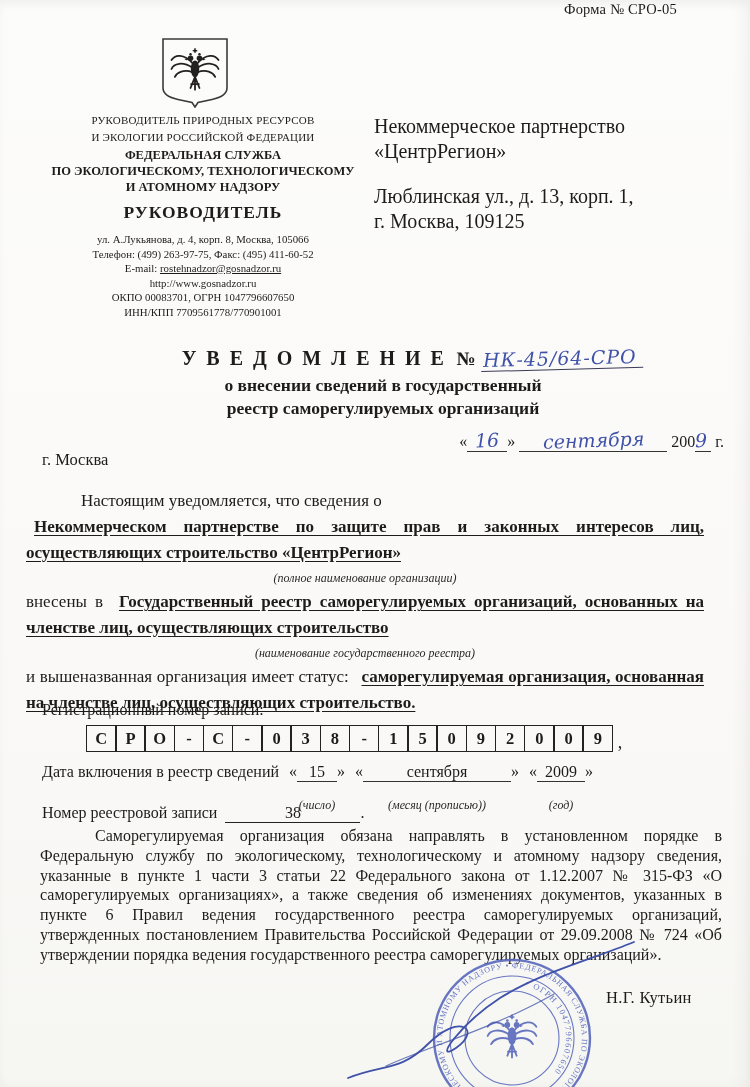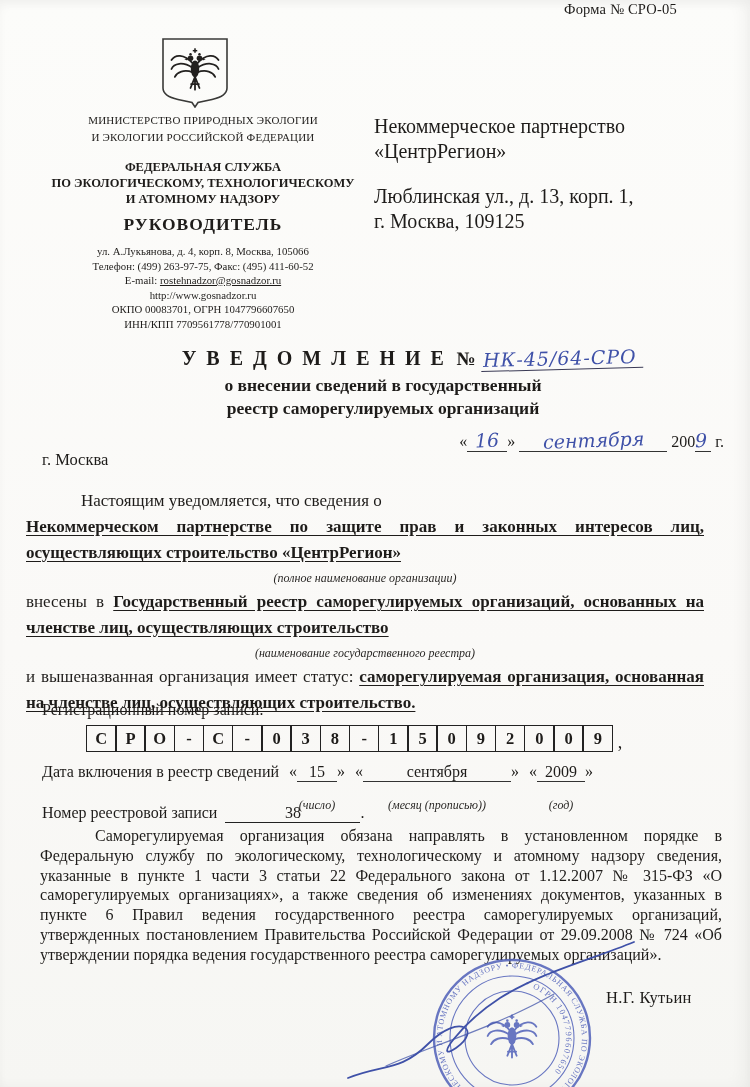--- a/index.html
+++ b/index.html
@@ -7,21 +7,21 @@
     position:relative; width:750px; height:1087px; overflow:hidden;
     background:linear-gradient(180deg,#fcfcfa 0%,#faf9f7 60%,#f6f6f3 100%);
     font-family:"Liberation Serif",serif; color:#1e1c1a;
     box-shadow:inset -8px 0 14px rgba(0,0,0,0.035), inset 0 5px 10px rgba(0,0,0,0.03);
   }
   .form-label{position:absolute; top:1px; left:564px; font-size:14.5px; letter-spacing:0.2px;}
   .arms{position:absolute; left:156px; top:36px; width:78px; height:72px;}
   .letterhead{position:absolute; left:33px; top:112px; width:340px; text-align:center;}
   .lh-small{font-size:11px; line-height:16.5px; letter-spacing:0.2px;}
   .lh-bold{font-weight:bold; font-size:12.5px; line-height:16px;}
-  .lh-bold.first{margin-top:14px;font-family:Liberation Serif, serif;}
+  .lh-bold.first{margin-top:2px;font-family:Liberation Serif, serif;}
   .lh-head{font-weight:bold; font-size:17.5px; margin-top:7px; letter-spacing:1px;}
   .lh-addr{margin-top:9px; font-size:10.8px; line-height:14.5px;}
   .lh-addr .email{text-decoration:underline;}
   .recipient{position:absolute; left:374px; top:114px; width:340px; font-size:20px; line-height:25px;}
   .recipient .addr{margin-top:20px;}
   .title-block{position:absolute; left:45px; top:347px; width:660px; text-align:center;}
   .title-line1{margin-left:74px; white-space:nowrap;}
   .title-word{font-weight:bold; font-size:20px; letter-spacing:2.5px;}
   .title-no{font-weight:bold; font-size:19px; margin:0 5px 0 10px;}
   .hand{color:#3f51a8; font-family:"DejaVu Serif",serif; font-style:italic;}
@@ -29,21 +29,21 @@
   .title-sub{font-weight:bold; font-size:17.5px; line-height:22.5px; margin-left:16px;}
   .title-sub.s1{margin-top:4px;}
   .dateline{position:absolute; top:429px; right:26px; font-size:16px; white-space:nowrap;}
   .slot{display:inline-block; border-bottom:1px solid #333; text-align:center;}
   .slot.d{width:40px;} .slot.m{width:148px;} .slot.y9{width:16px; text-align:left;}
   .dl-hand{font-size:19px; display:inline-block; transform:rotate(-2deg);}
   .city{position:absolute; left:42px; top:450px; font-size:16.5px;}
   .body-block{position:absolute; left:26px; top:491px; width:678px;}
   .intro{margin:0 0 3px; font-size:17px; text-indent:55px;}
   .just{text-align:justify; font-size:17px; line-height:25.5px;}
-  .bu{font-weight:bold; text-decoration:underline; text-underline-offset:3px;}
+  .bu{font-weight:bold; text-decoration:underline; text-underline-offset:3px;margin-left:8px;}
   .caption{font-size:12px; font-style:italic; text-align:center; margin:6px 0 3px; color:#2a2826;}
   .reg-block{position:absolute; left:42px; top:701px; width:678px; font-size:16px;}
   .cells{display:flex; margin:6px 0 0 44px; align-items:flex-end;}
   .cell{width:28.6px; height:25px; border:1.4px solid #222; margin-right:-1.4px; font-weight:bold; font-size:16.5px; line-height:25px; text-align:center; background:transparent;}
   .cells .comma{margin-left:6px; font-size:18px; line-height:20px;}
   .reg-date{margin-top:11px; padding-bottom:15px; white-space:nowrap;}
   .grp{display:inline-block; position:relative; margin-left:6px;}
   .grp .cap{position:absolute; top:100%; left:50%; transform:translateX(-50%); font-size:12px; font-style:italic; white-space:nowrap; margin-top:16px; color:#2a2826;}
   .reg-rec{margin-top:7px;}
   .rec-slot{display:inline-block; width:135px; border-bottom:1px solid #222; text-align:center; margin-left:8px;}
@@ -84,21 +84,21 @@
 <div class="page">
 
   <div class="form-label">Форма № СРО-05</div>
 
   <svg class="arms" viewBox="0 0 78 72">
     <path d="M7,3 H71 V52 C71,58 65,61.5 56,63.5 L42,66.5 L39,71 L36,66.5 L22,63.5 C13,61.5 7,58 7,52 Z" fill="none" stroke="#3a3a38" stroke-width="1.6"></path>
     <use href="#eagle" x="10" y="5" width="58" height="56" style="color:#23211f"></use>
   </svg>
 
   <div class="letterhead">
-    <div class="lh-small">МИНИСТЕРСТВО ПРИРОДНЫХ ЭКОЛОГИИ</div>
+    <div class="lh-small">РУКОВОДИТЕЛЬ ПРИРОДНЫХ РЕСУРСОВ</div>
     <div class="lh-small">И ЭКОЛОГИИ РОССИЙСКОЙ ФЕДЕРАЦИИ</div>
     <div class="lh-bold first">ФЕДЕРАЛЬНАЯ СЛУЖБА</div>
     <div class="lh-bold">ПО ЭКОЛОГИЧЕСКОМУ, ТЕХНОЛОГИЧЕСКОМУ</div>
     <div class="lh-bold">И АТОМНОМУ НАДЗОРУ</div>
     <div class="lh-head">РУКОВОДИТЕЛЬ</div>
     <div class="lh-addr">
       <div>ул. А.Лукьянова, д. 4, корп. 8, Москва, 105066</div>
       <div>Телефон: (499) 263-97-75, Факс: (495) 411-60-52</div>
       <div><span>E-mail: </span><span class="email">rostehnadzor@gosnadzor.ru</span></div>
       <div>http://www.gosnadzor.ru</div>

